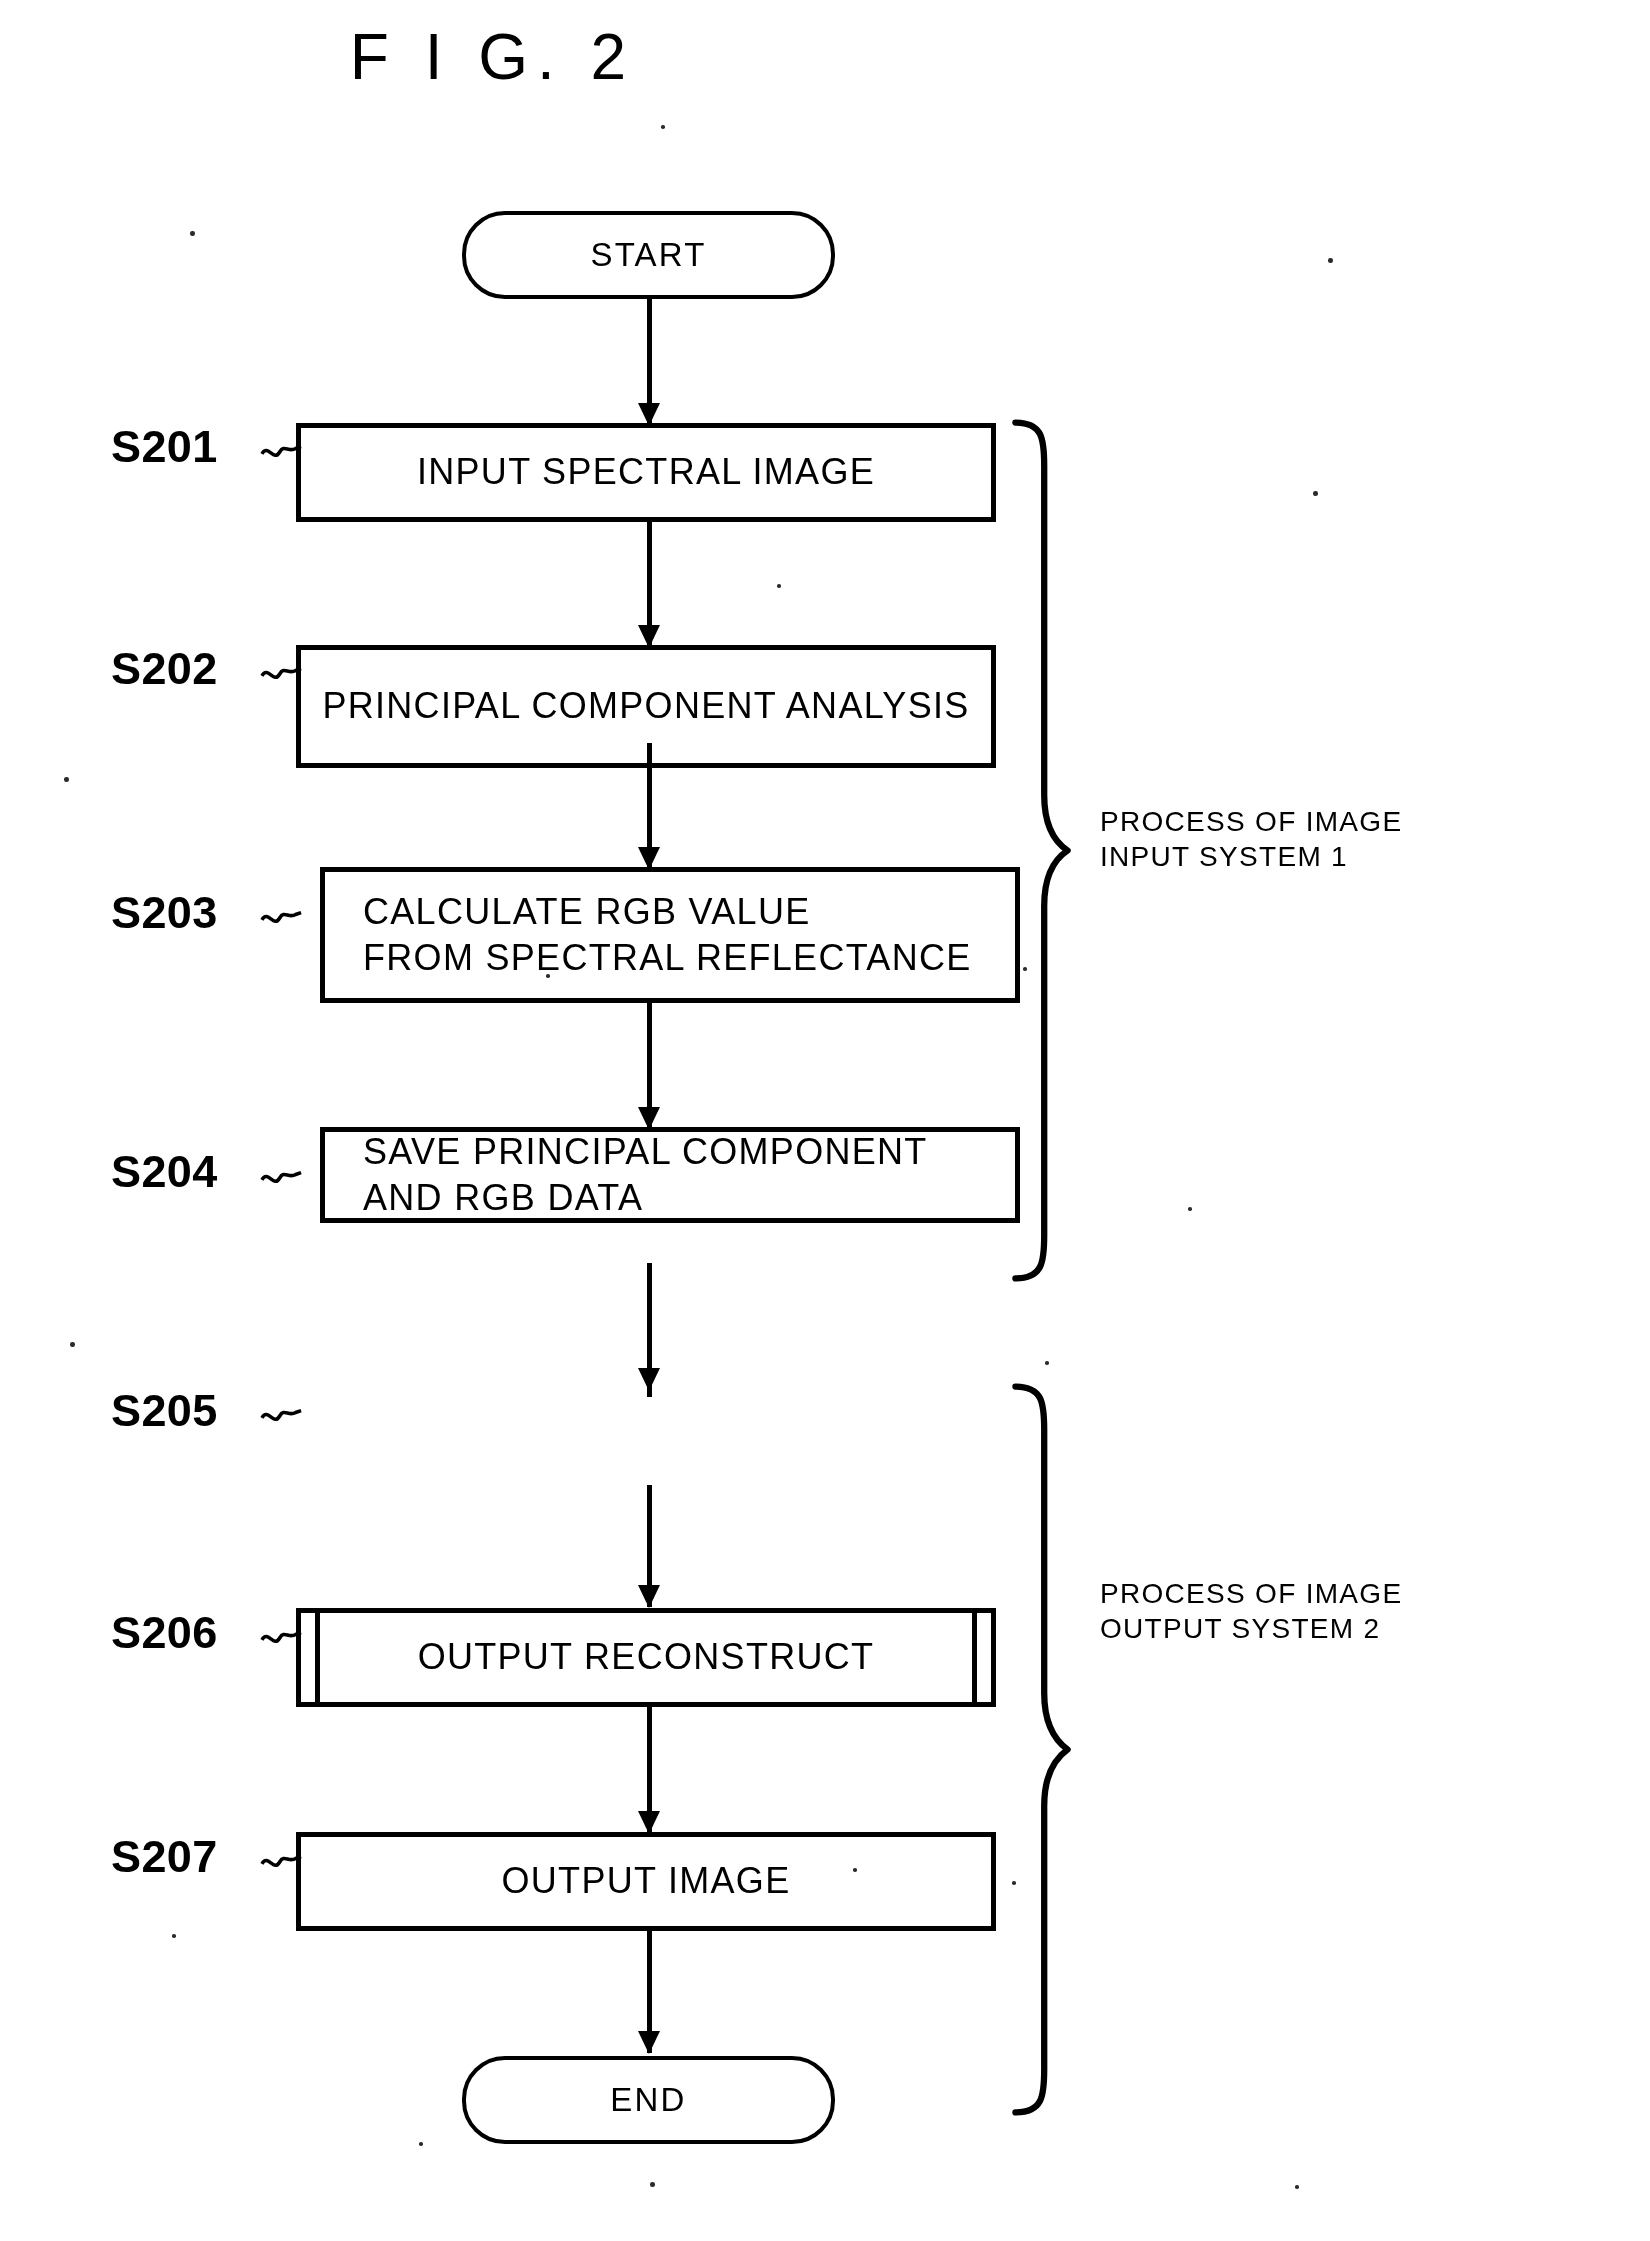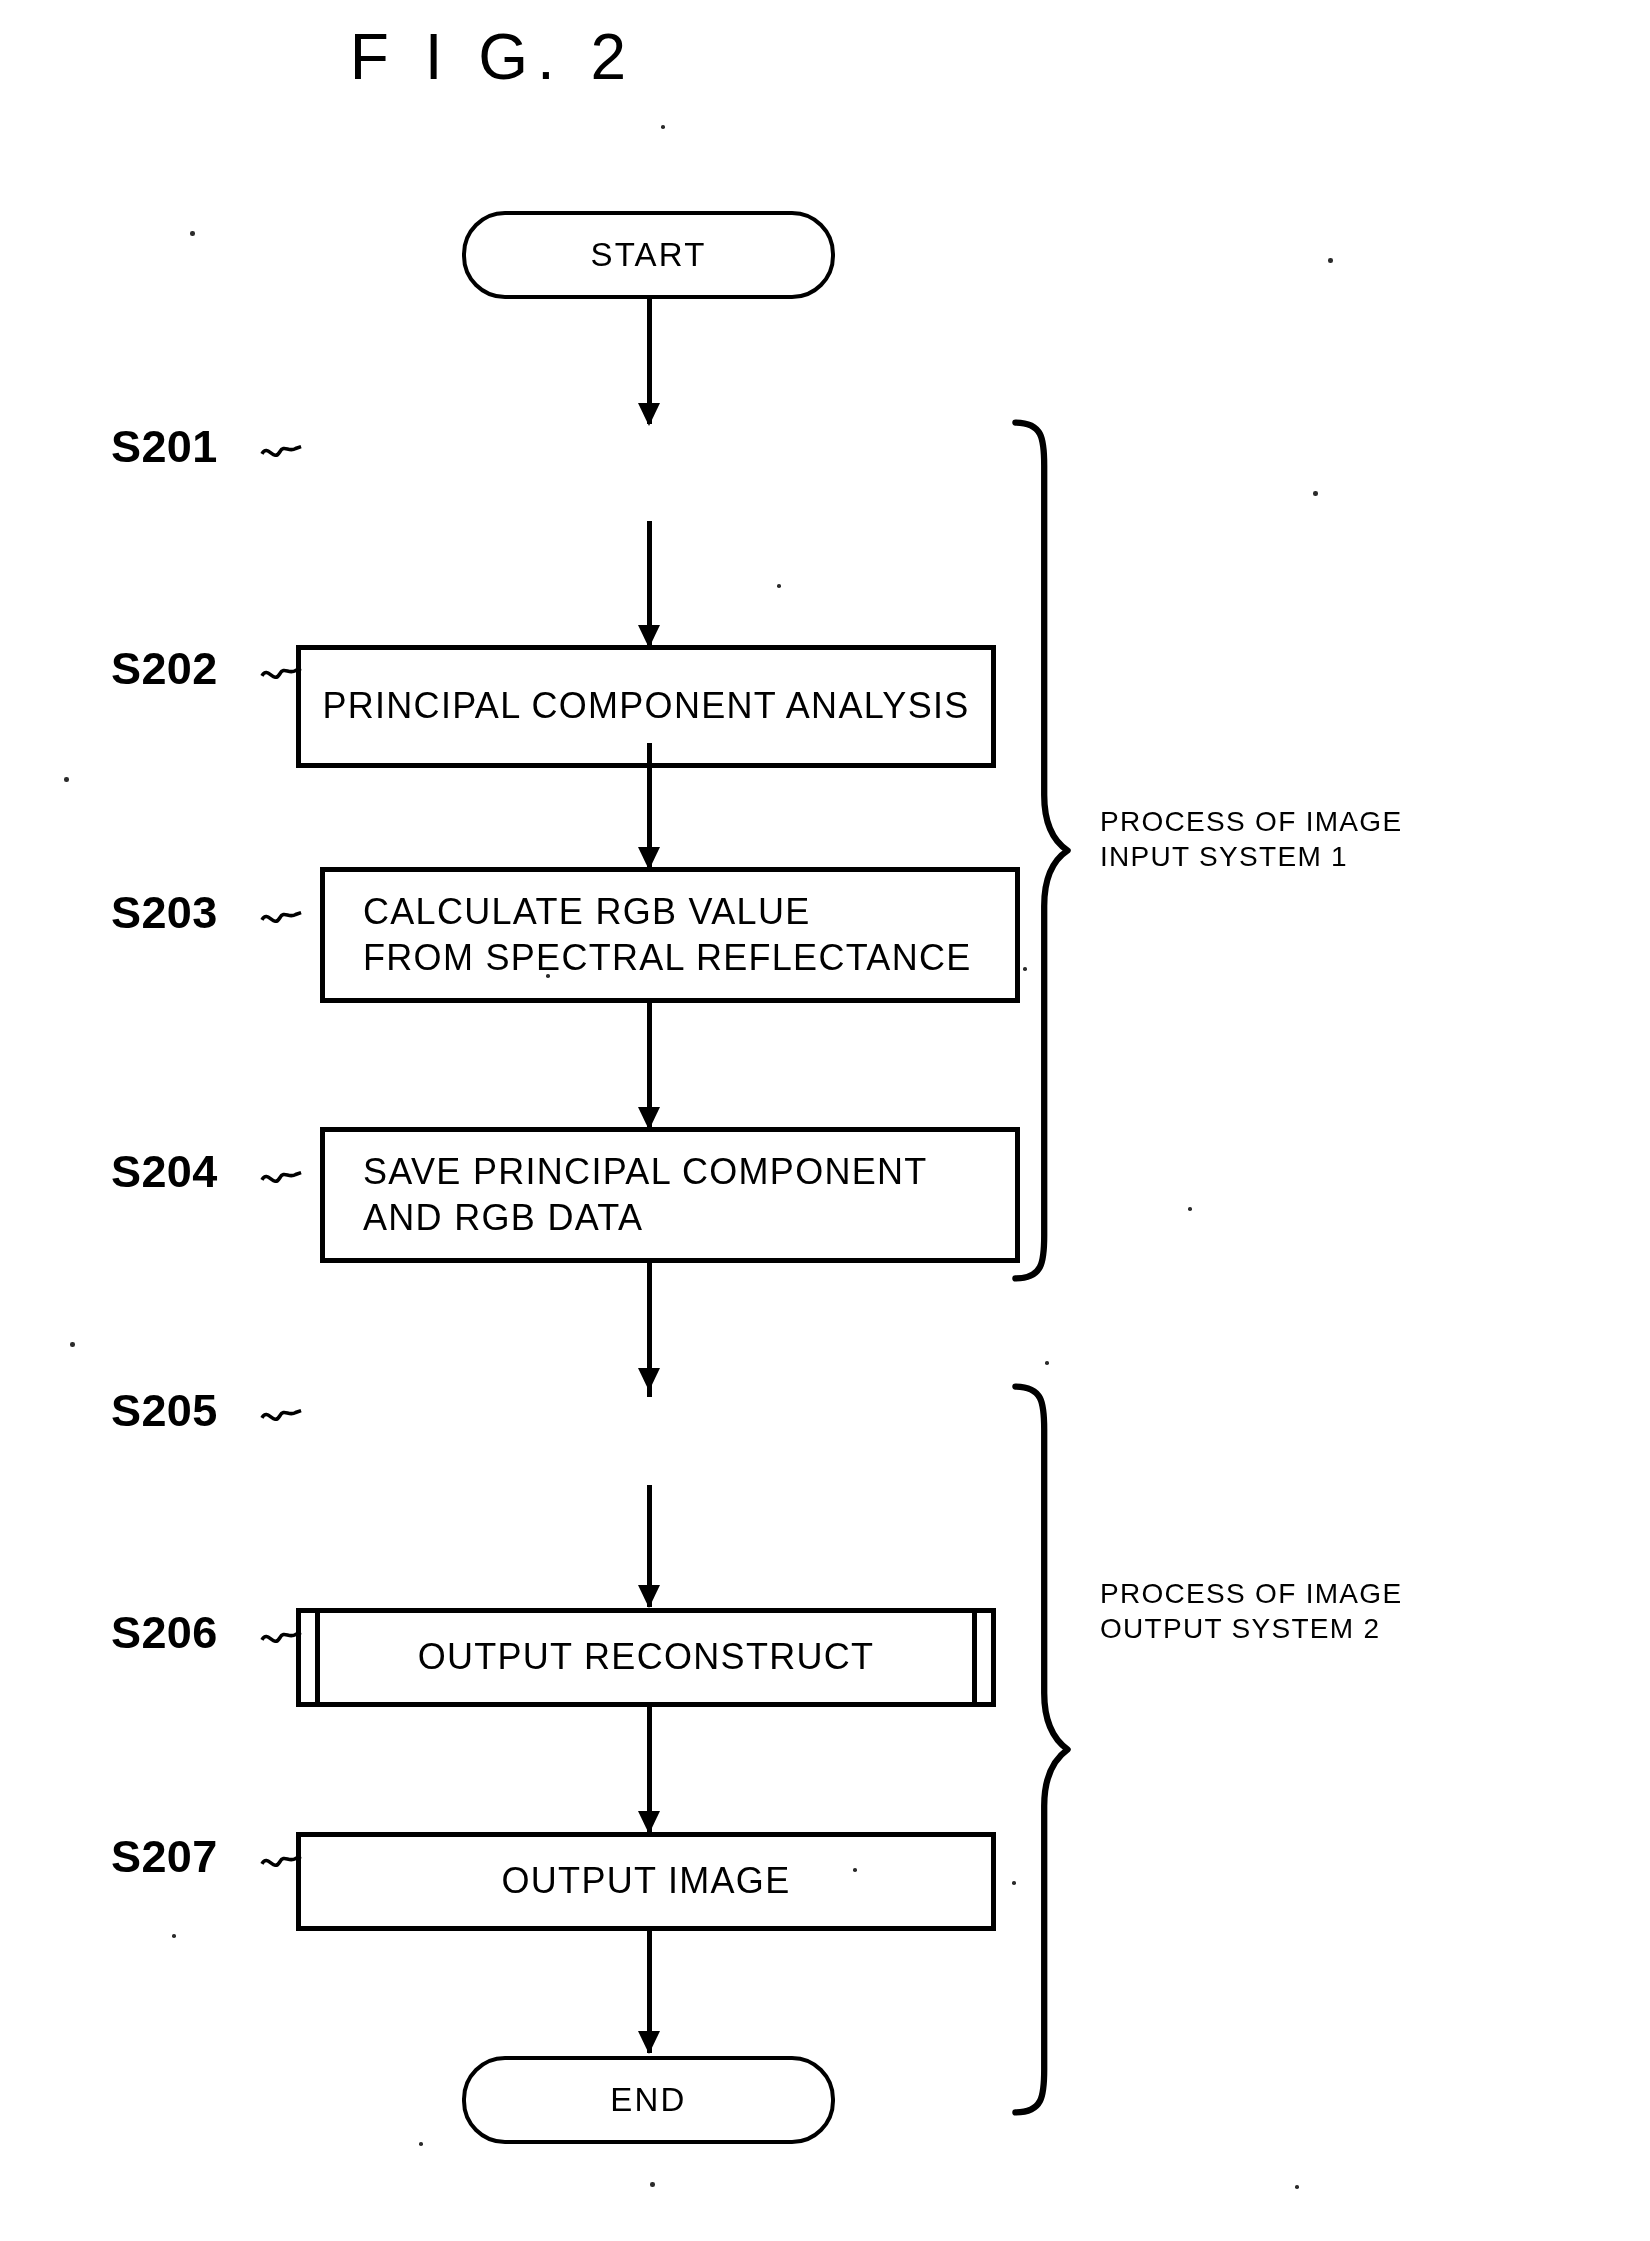--- a/index.html
+++ b/index.html
@@ -140,20 +140,23 @@
 
 <div id="flow">
 
   <div class="terminal" style="left:462px; top:211px; width:373px; height:88px;">
     <span>START</span>
   </div>
 
   <div class="conn" style="left:647px; top:299px; height:125px;"></div>
   <div class="arrowhead" style="left:638px; top:403px;"></div>
 
+  <div class="box center" style="left:296px; top:423px; width:700px; height:99px;">
+    <span class="box-text">INPUT SPECTRAL IMAGE</span>
+  </div>
   <div class="step-tag" style="left:111px; top:421px;">S201</div>
   <svg class="squiggle" style="left:260px; top:436px;" width="43" height="32" viewBox="0 0 48 36">
     <path d="M2,20 C9,8 15,30 22,18 C27,9 32,19 40,14 L46,12" fill="none" stroke="#000" stroke-width="4"></path>
   </svg>
 
   <div class="conn" style="left:647px; top:521px; height:125px;"></div>
   <div class="arrowhead" style="left:638px; top:625px;"></div>
 
   <div class="box center" style="left:296px; top:645px; width:700px; height:123px;">
     <span class="box-text">PRINCIPAL COMPONENT ANALYSIS</span>
@@ -171,21 +174,21 @@
 FROM SPECTRAL REFLECTANCE</span>
   </div>
   <div class="step-tag" style="left:111px; top:887px;text-align:right;">S203</div>
   <svg class="squiggle" style="left:260px; top:902px;" width="43" height="32" viewBox="0 0 48 36">
     <path d="M2,20 C9,8 15,30 22,18 C27,9 32,19 40,14 L46,12" fill="none" stroke="#000" stroke-width="4"></path>
   </svg>
 
   <div class="conn" style="left:647px; top:1003px; height:125px;"></div>
   <div class="arrowhead" style="left:638px; top:1107px;"></div>
 
-  <div class="box left" style="left:296px; top:1127px; width:700px; height:136px;">
+  <div class="box left" style="left:296px; top:1127px; width:700px; height:96px;">
     <span class="box-text">SAVE PRINCIPAL COMPONENT
 AND RGB DATA</span>
   </div>
   <div class="step-tag" style="left:111px; top:1146px;">S204</div>
   <svg class="squiggle" style="left:260px; top:1162px;" width="43" height="32" viewBox="0 0 48 36">
     <path d="M2,20 C9,8 15,30 22,18 C27,9 32,19 40,14 L46,12" fill="none" stroke="#000" stroke-width="4"></path>
   </svg>
 
   <div class="conn" style="left:647px; top:1263px; height:134px;"></div>
   <div class="arrowhead" style="left:638px; top:1368px;"></div>

